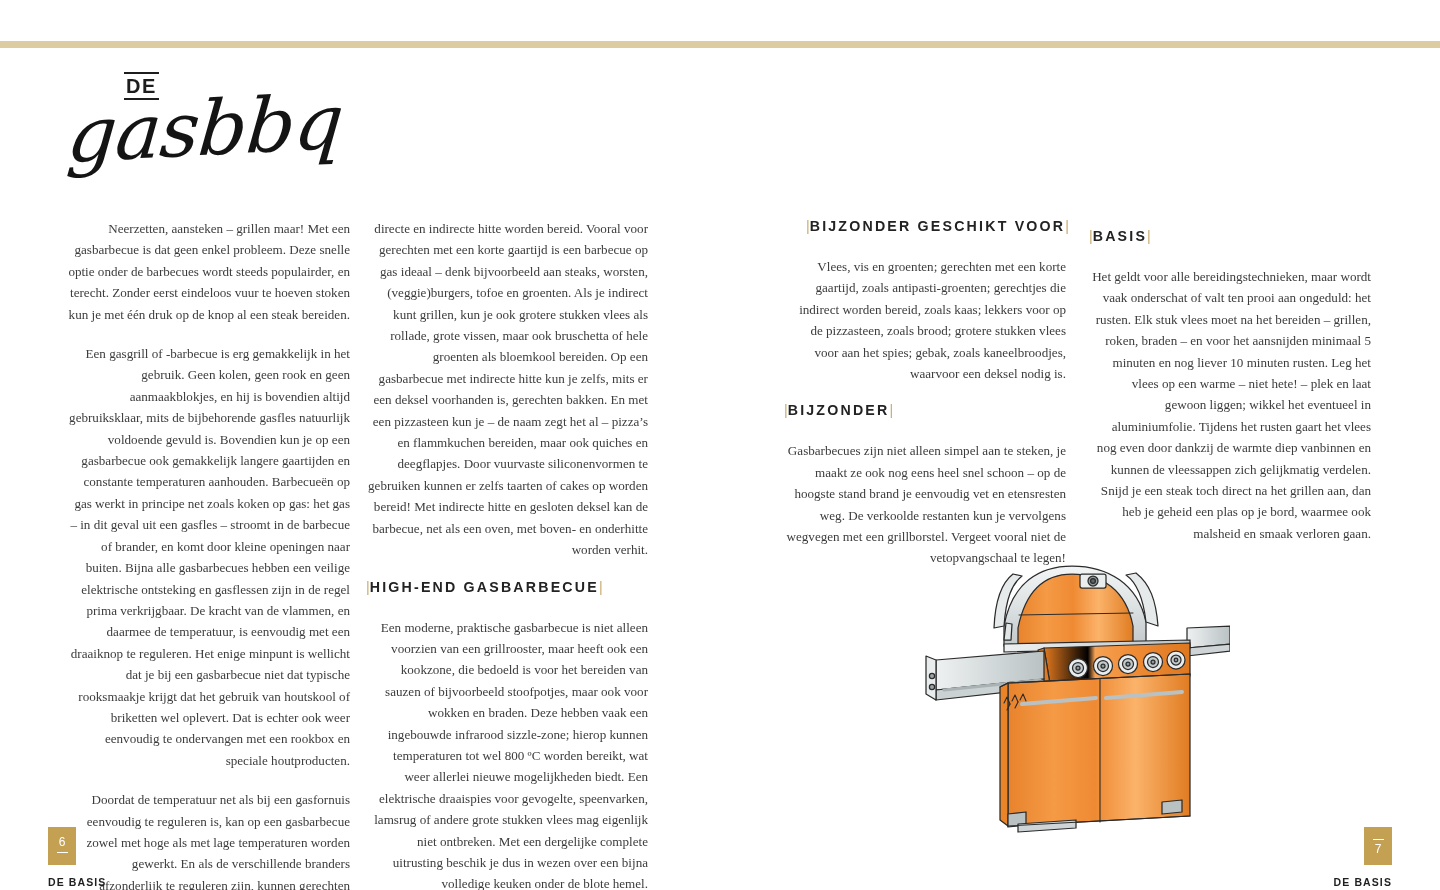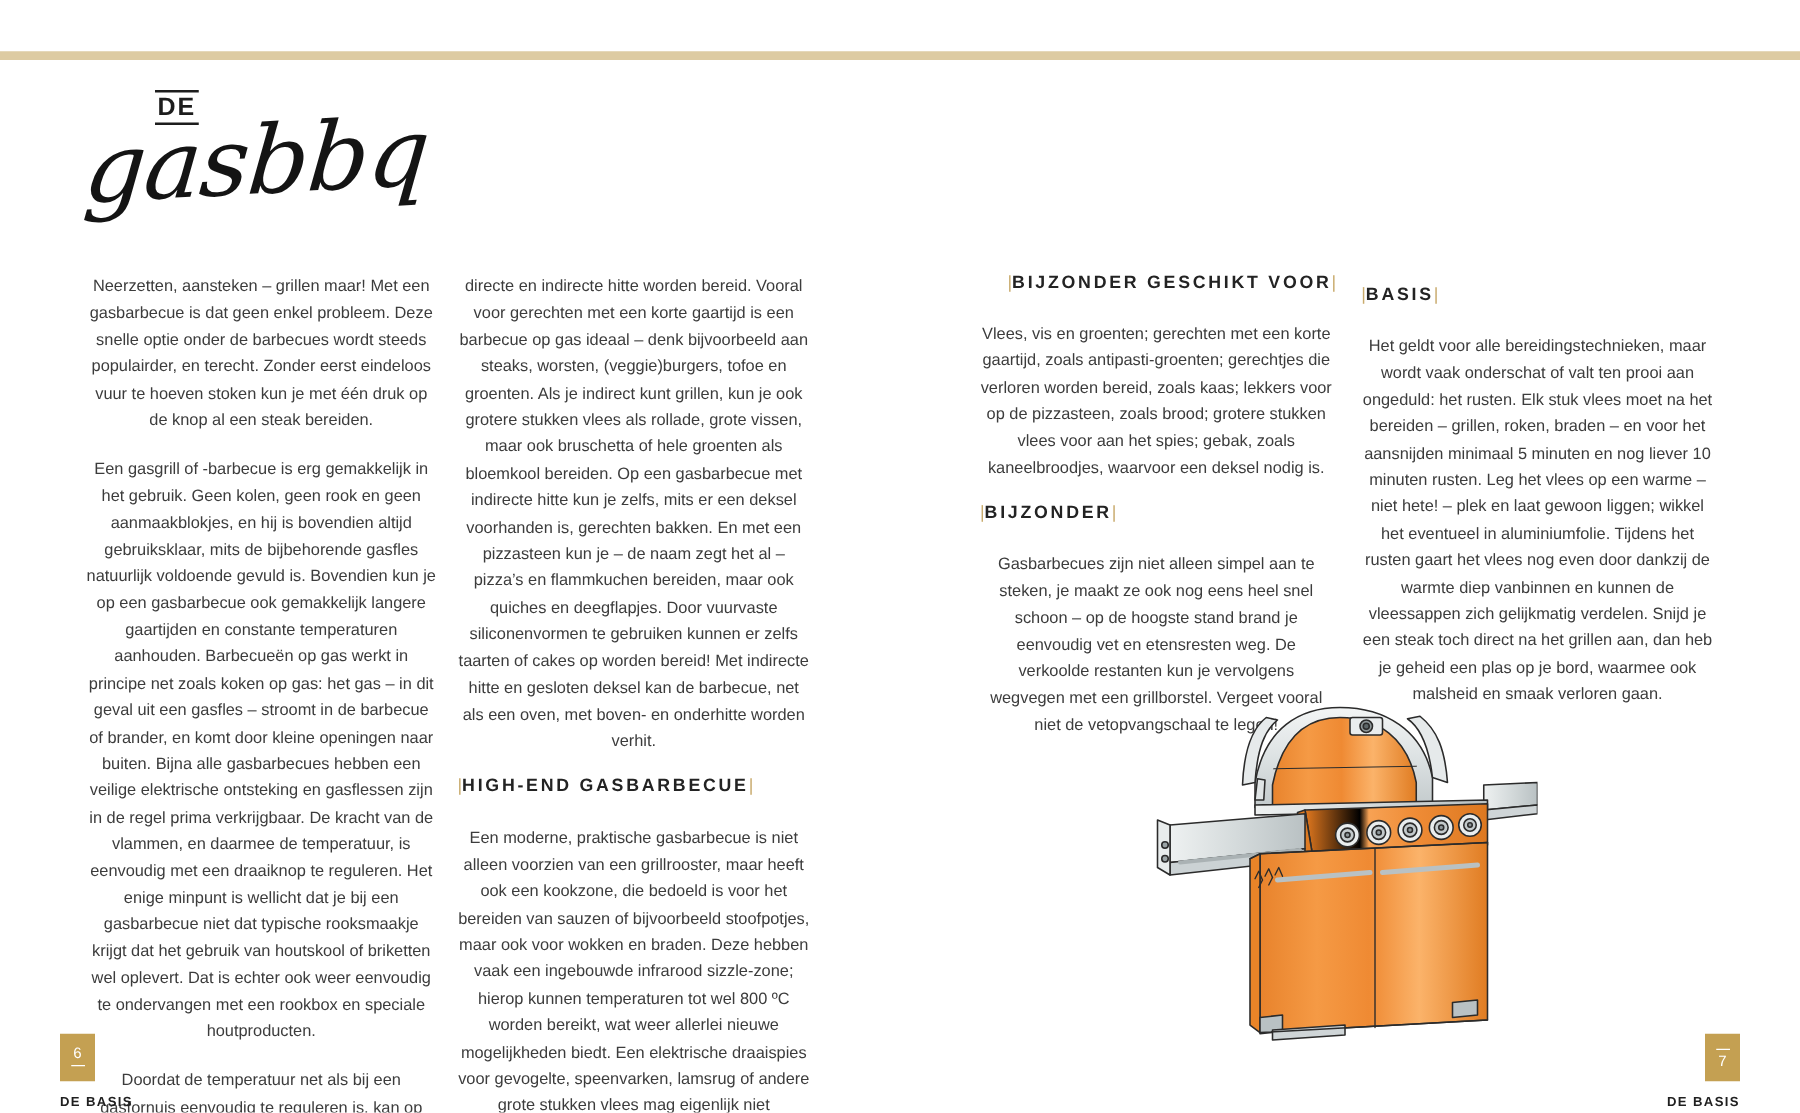--- a/index.html
+++ b/index.html
@@ -72,22 +72,23 @@
   .col {
     position: absolute;
     top: 218px;
     width: 282px;
   }
   .col p {
     margin: 0 0 18px 0;
     font-size: 13.1px;
     line-height: 21.4px;
     color: #3c3c3c;
-    text-align: center;
+    text-align: right;
     hyphens: none;
+    font-family: Liberation Serif, serif;
   }
   .col-1 { left: 68px; }
   .col-2 { left: 366px; }
   .col-3 { left: 784px; }
   .col-4 { left: 1089px; }
 
   
   .section-head {
     display: block;
     margin: 10px 0 22px 0;
@@ -185,21 +186,21 @@
       <span class="bar">|</span><span class="txt">HIGH-END GASBARBECUE</span><span class="bar">|</span>
     </span>
 
     <p>Een moderne, praktische gasbarbecue is niet alleen voorzien van een grillrooster, maar heeft ook een kookzone, die bedoeld is voor het bereiden van sauzen of bijvoorbeeld stoofpotjes, maar ook voor wokken en braden. Deze hebben vaak een ingebouwde infrarood sizzle-zone; hierop kunnen temperaturen tot wel 800 ºC worden bereikt, wat weer allerlei nieuwe mogelijkheden biedt. Een elektrische draaispies voor gevogelte, speenvarken, lamsrug of andere grote stukken vlees mag eigenlijk niet ontbreken. Met een dergelijke complete uitrusting beschik je dus in wezen over een bijna volledige keuken onder de blote hemel.</p>
   </div>
 
   <div class="col col-3">
     <span class="section-head first">
       <span class="bar">|</span><span class="txt">BIJZONDER GESCHIKT VOOR</span><span class="bar">|</span>
     </span>
-    <p>Vlees, vis en groenten; gerechten met een korte gaartijd, zoals antipasti-groenten; gerechtjes die verloren worden bereid, zoals kaas; lekkers voor op de pizzasteen, zoals brood; grotere stukken vlees voor aan het spies; gebak, zoals kaneelbroodjes, waarvoor een deksel nodig is.</p>
+    <p>Vlees, vis en groenten; gerechten met een korte gaartijd, zoals antipasti-groenten; gerechtjes die indirect worden bereid, zoals kaas; lekkers voor op de pizzasteen, zoals brood; grotere stukken vlees voor aan het spies; gebak, zoals kaneelbroodjes, waarvoor een deksel nodig is.</p>
 
     <span class="section-head">
       <span class="bar">|</span><span class="txt">BIJZONDER</span><span class="bar">|</span>
     </span>
     <p>Gasbarbecues zijn niet alleen simpel aan te steken, je maakt ze ook nog eens heel snel schoon – op de hoogste stand brand je eenvoudig vet en etensresten weg. De verkoolde restanten kun je vervolgens wegvegen met een grillborstel. Vergeet vooral niet de vetopvangschaal te legen!</p>
   </div>
 
   <div class="col col-4">
     <span class="section-head first">
       <span class="bar">|</span><span class="txt">BASIS</span><span class="bar">|</span>

